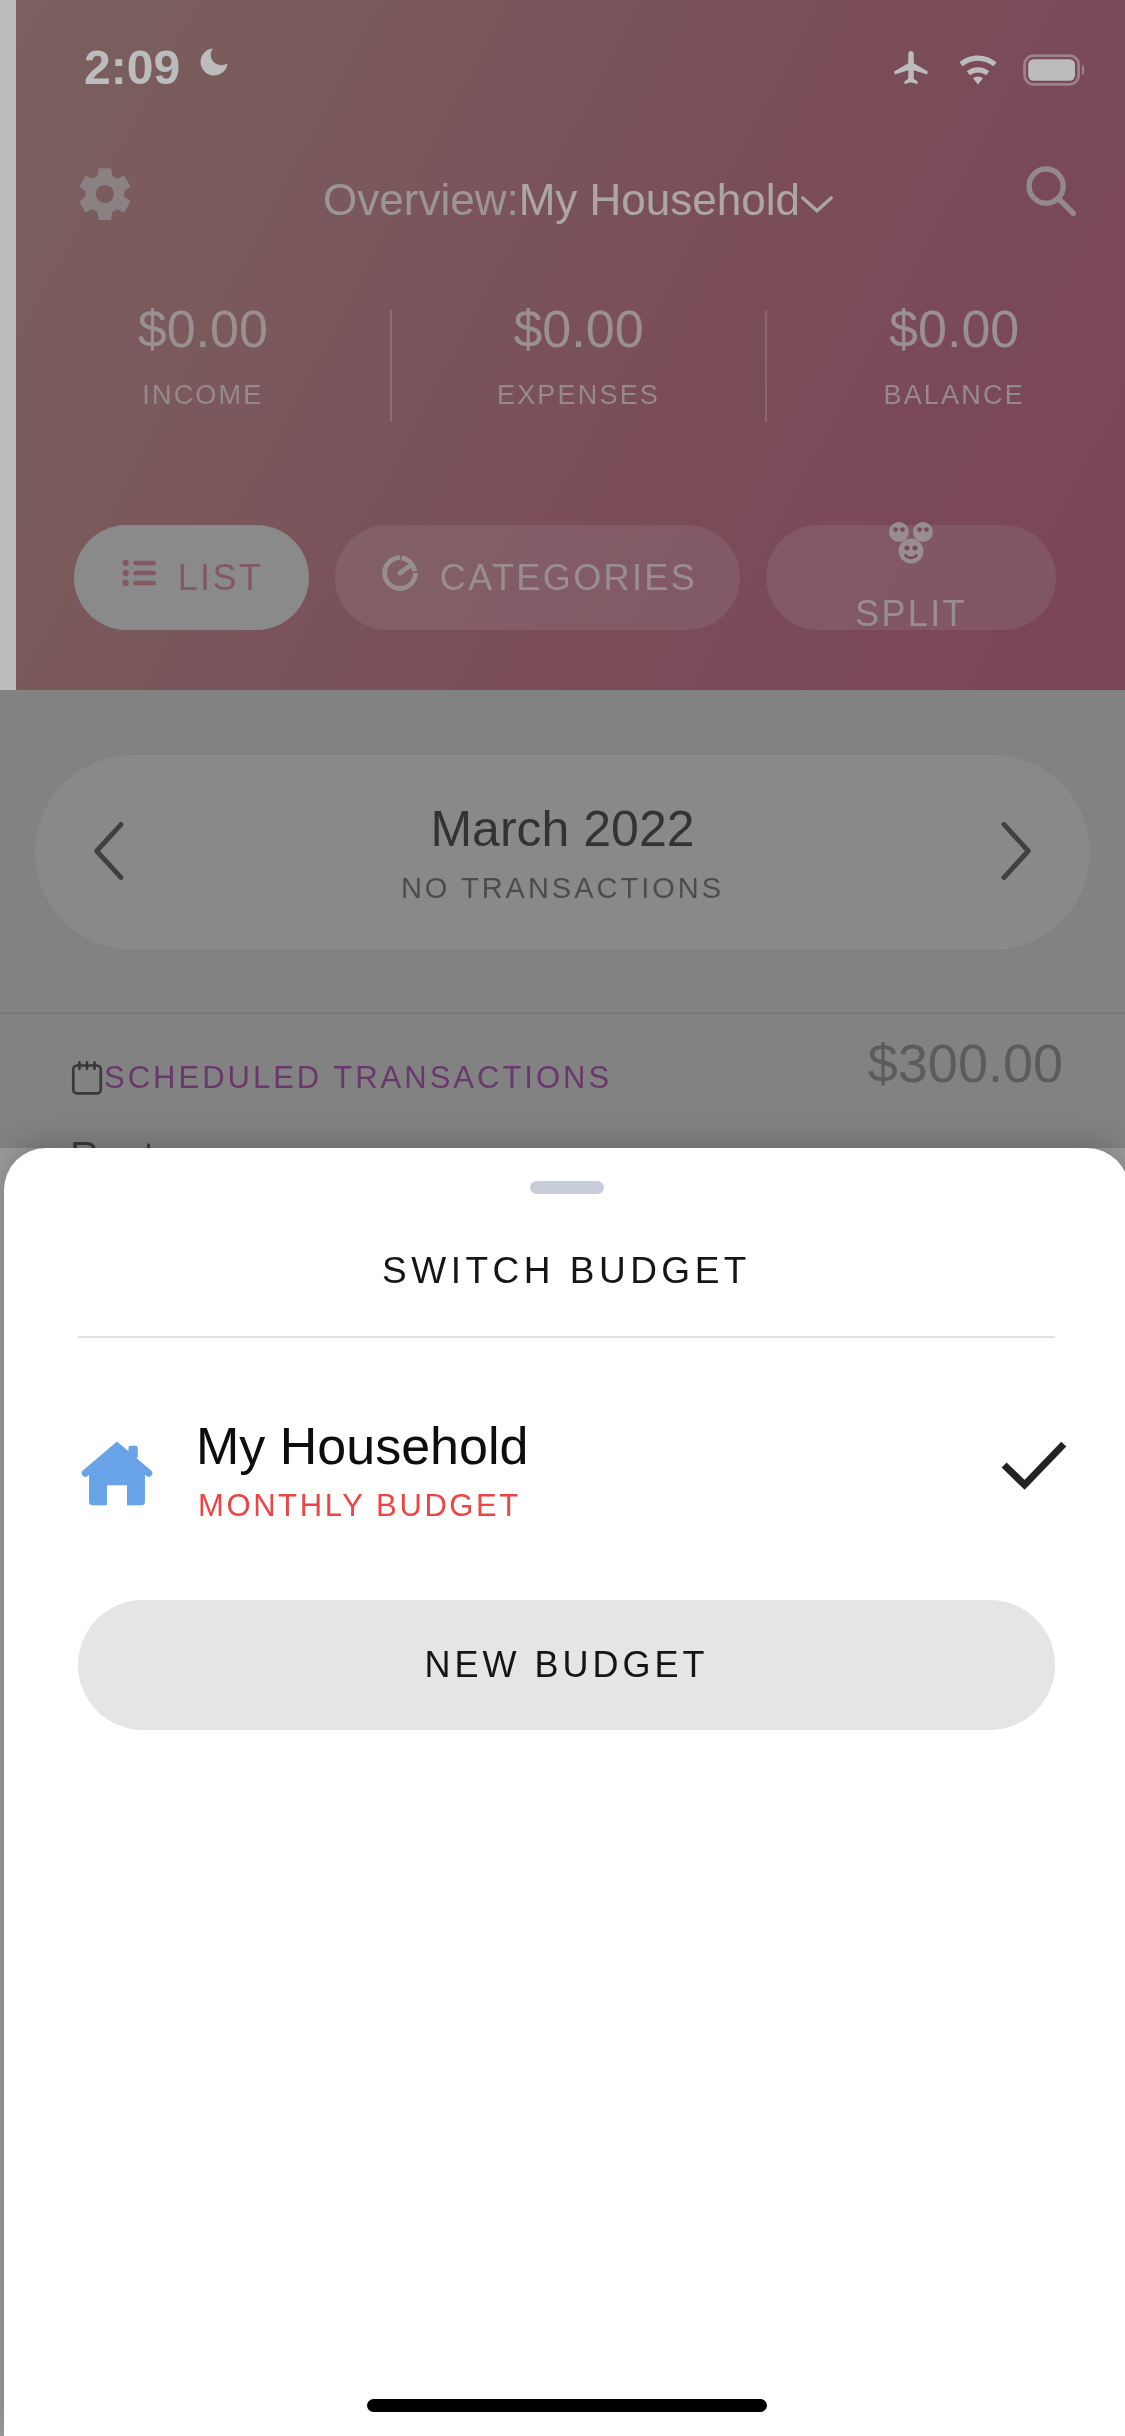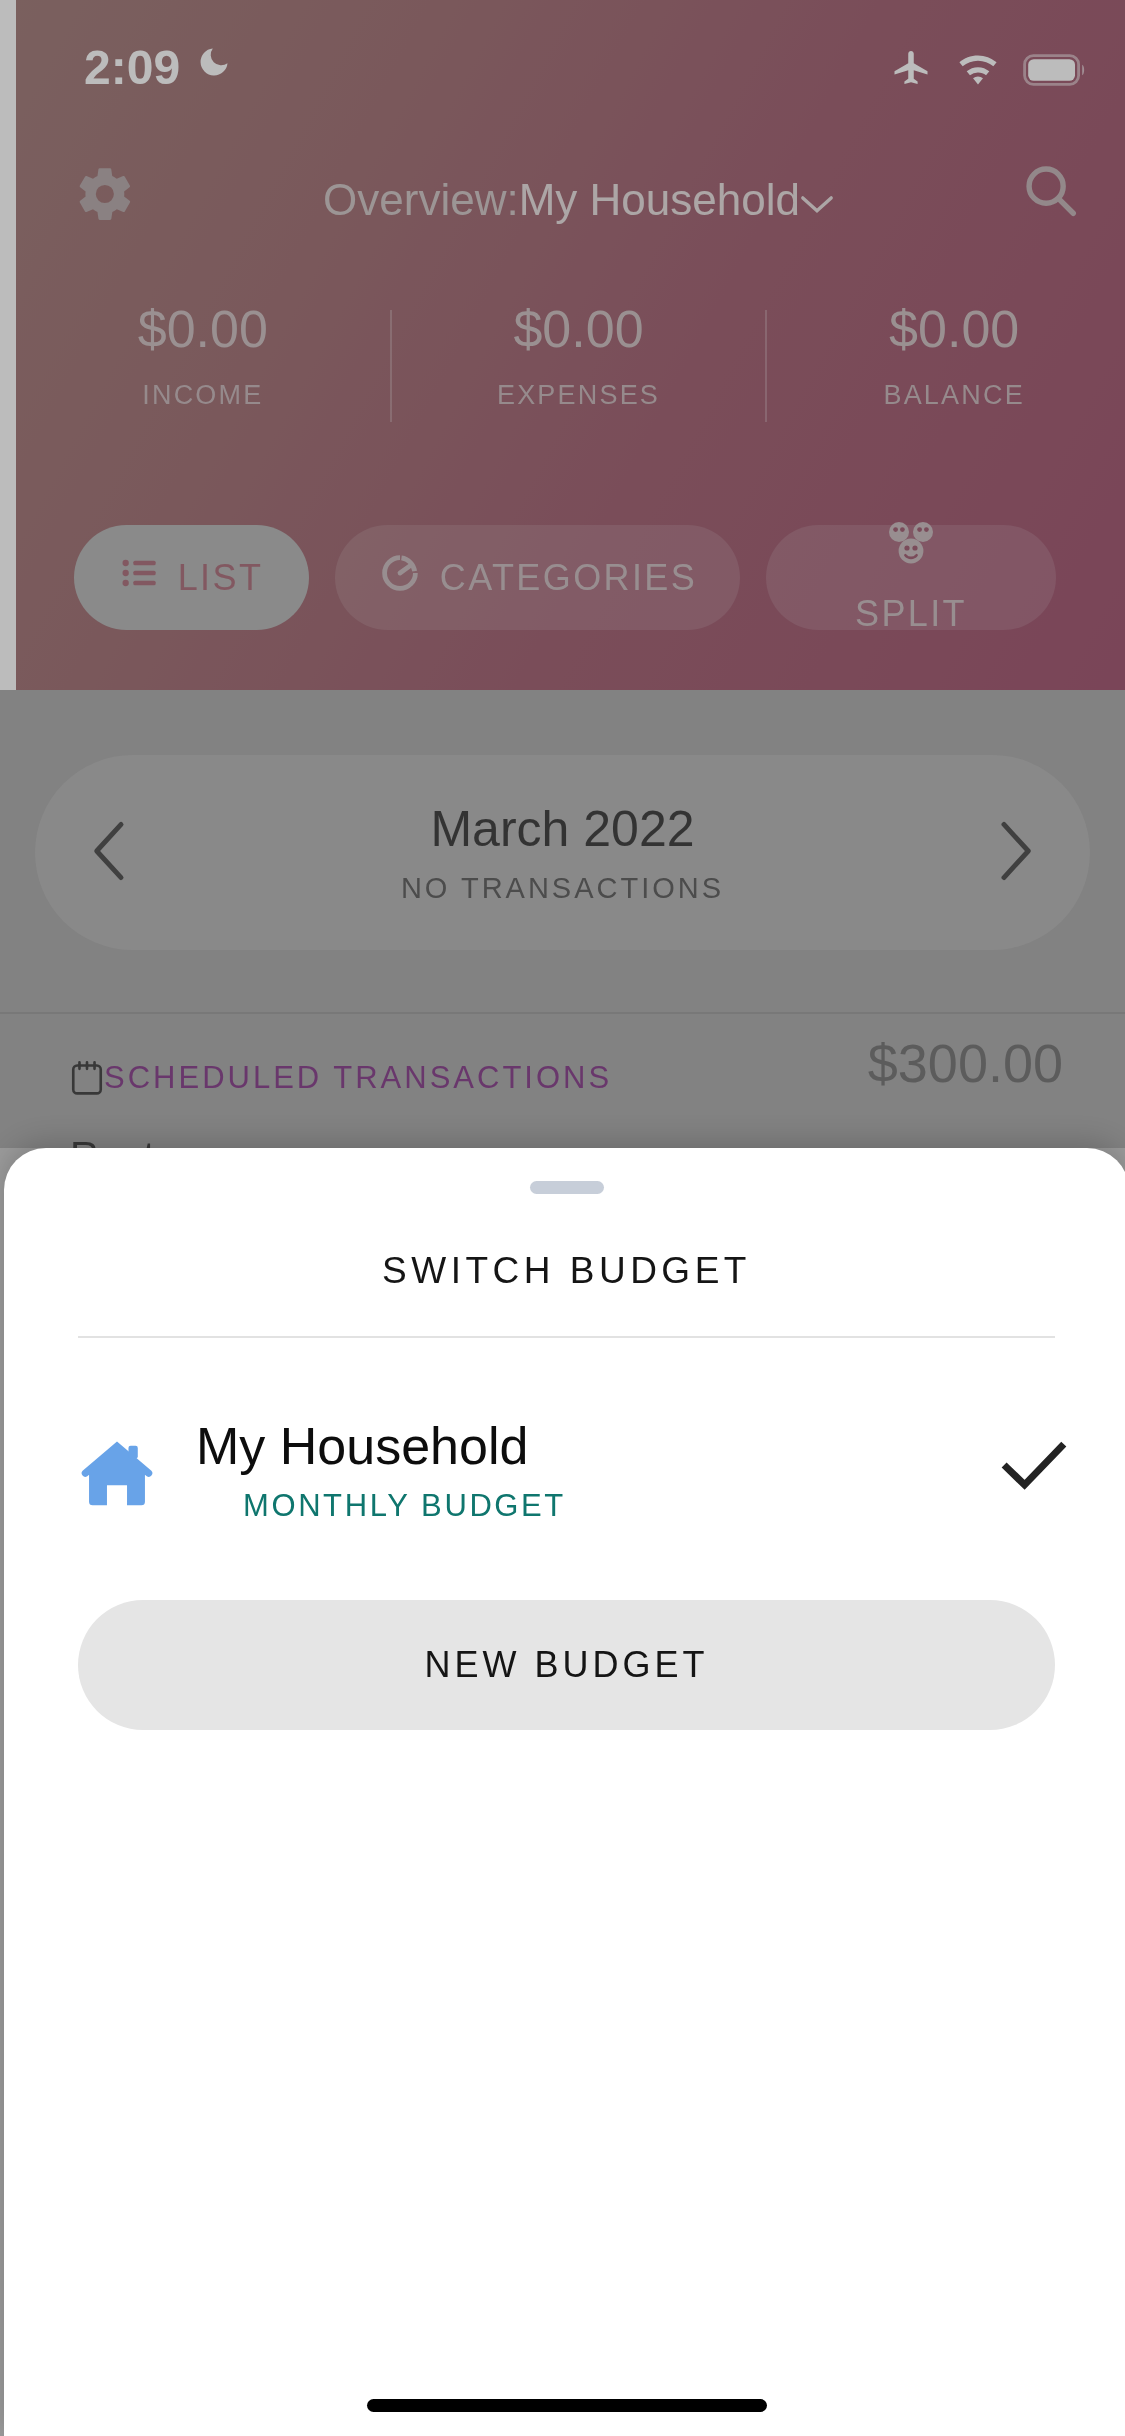--- a/index.html
+++ b/index.html
@@ -110,21 +110,21 @@
   .budget-row {
     position:absolute; left:0; top:250px; width:1125px; height:150px;
   }
   .house-icon { position:absolute; left:70px; top:32px; }
   .budget-name {
     position:absolute; left:192px; top:18px;
     font-size:52px; color:#0d0d0d; font-weight:400;
   }
   .budget-type {
     position:absolute; left:194px; top:90px;
-    font-size:31px; letter-spacing:2.6px; color:#0f766e;margin-left:45px;
+    font-size:31px; letter-spacing:2.6px; color:#ef4444;
   }
   .check { position:absolute; right:62px; top:42px; }
 
   .new-budget {
     position:absolute; left:74px; top:452px; width:977px; height:130px;
     background:#e5e5e5; border-radius:65px; border:none;
     display:flex; align-items:center; justify-content:center;
     font-family:"Liberation Sans", sans-serif;
     font-size:36px; letter-spacing:4px; color:#151515;
   }

